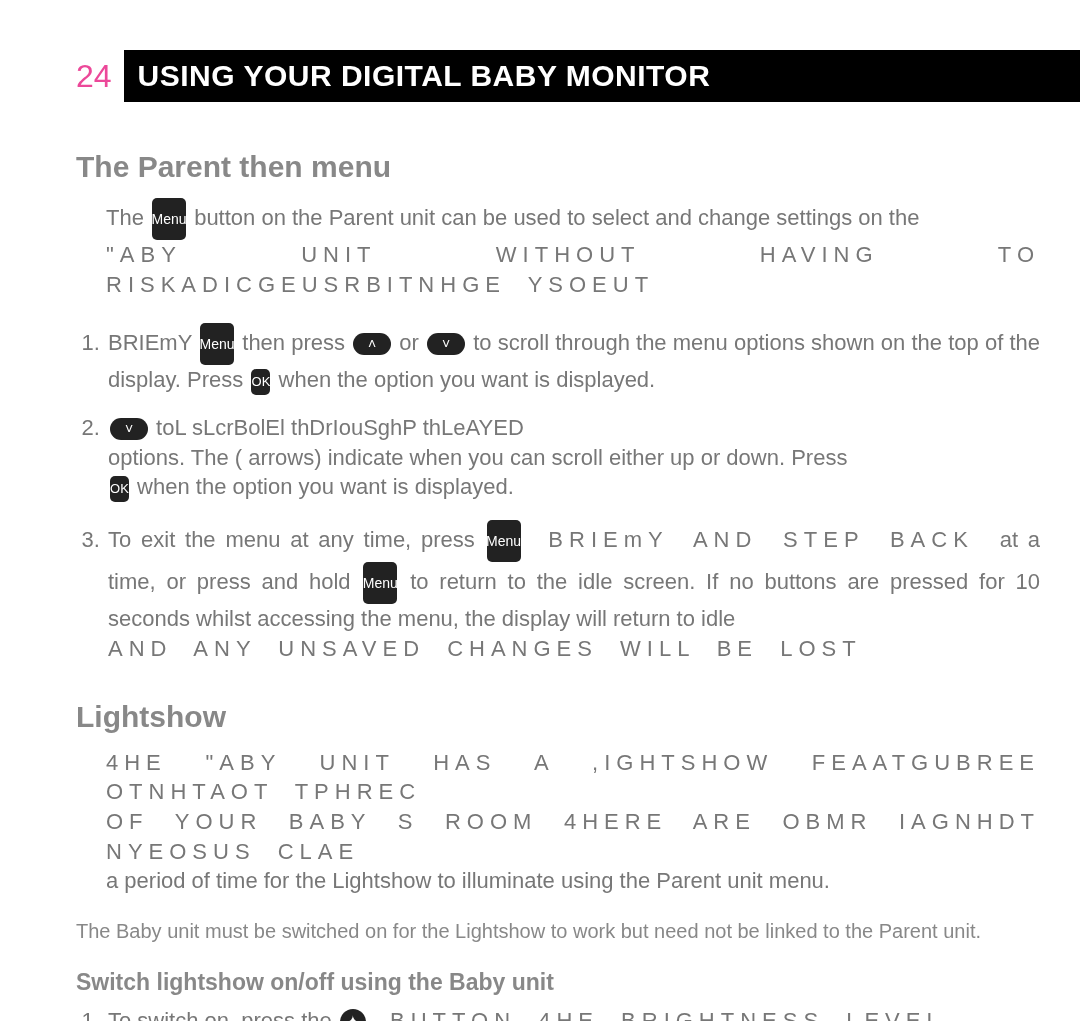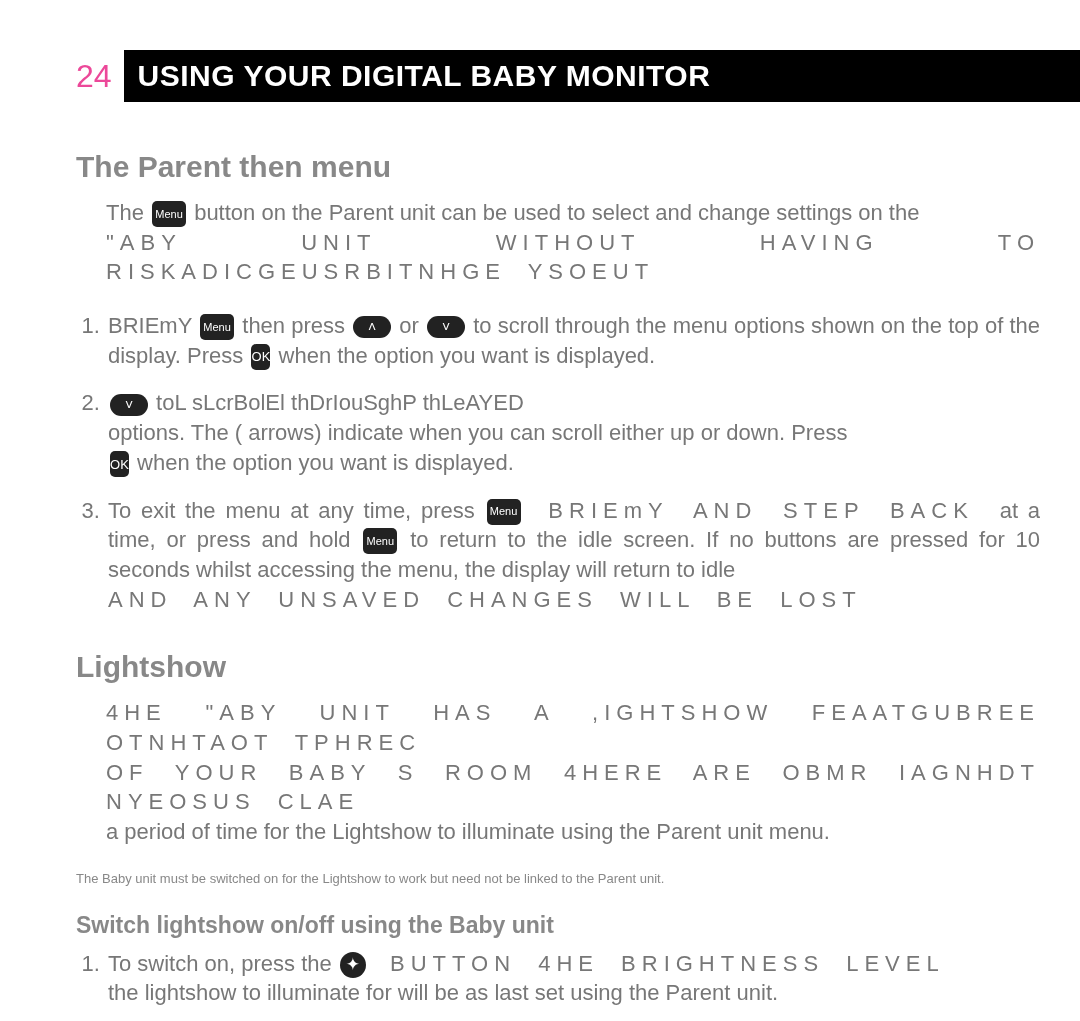--- a/index.html
+++ b/index.html
@@ -58,21 +58,21 @@
     text-align: justify;
   }
   .block { margin-bottom: 24px; }
   .ol { padding-left: 30px; }
   .li {
     list-style: decimal;
     margin-bottom: 18px;
     padding-left: 2px;
   }
   .note {
-    font-size: 13px;
+    font-size: 20px;
     color: #888;
     margin: 10px 0 26px 0;
   }
   .h3 {
     font-size: 23px;
     color: #888;
     font-weight: 700;
     margin-bottom: 10px;
   }
   .btn {
@@ -81,21 +81,21 @@
     justify-content: center;
     background: #222;
     color: #fff;
     border-radius: 5px;
     font-size: 13px;
     vertical-align: middle;
     margin: 0 2px;
     line-height: 1;
     padding: 0;
   }
-  .btn-menu { width: 34px; height: 26px; font-size: 11px; }
+  .btn-menu { width: 34px; height: 42px; font-size: 14px; }
   .btn-ok   { width: 19px; height: 26px; font-size: 13px; }
   .btn-arrow { width: 38px; height: 22px; border-radius: 11px; }
   .btn-star { width: 26px; height: 26px; border-radius: 50%; font-size: 17px; }
   .chev { font-size: 14px; }
   .spaced { letter-spacing: 6px; word-spacing: 10px; }
   .sec2 { margin-top: 36px; }
 </style>
 </head>
 <body>
 

